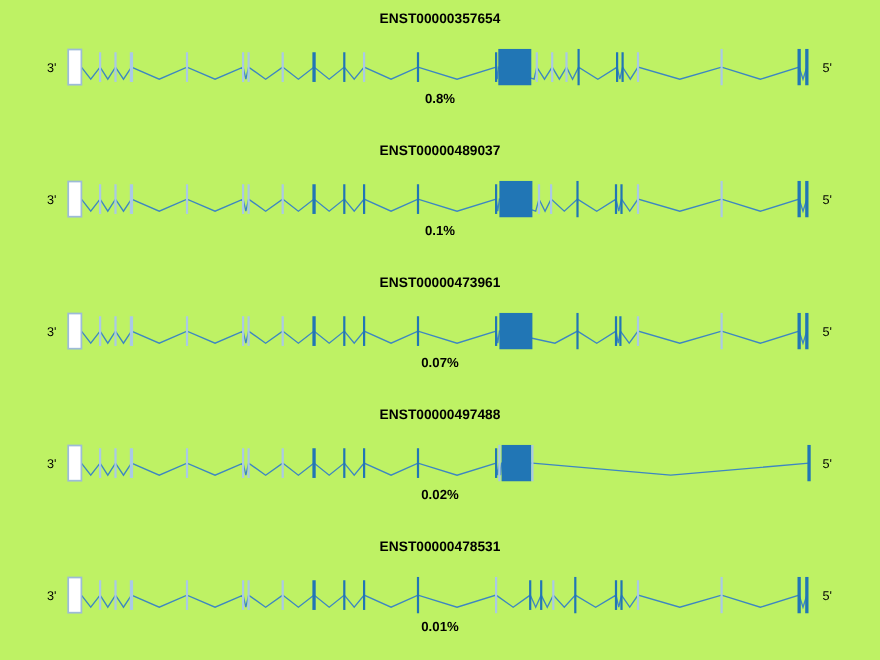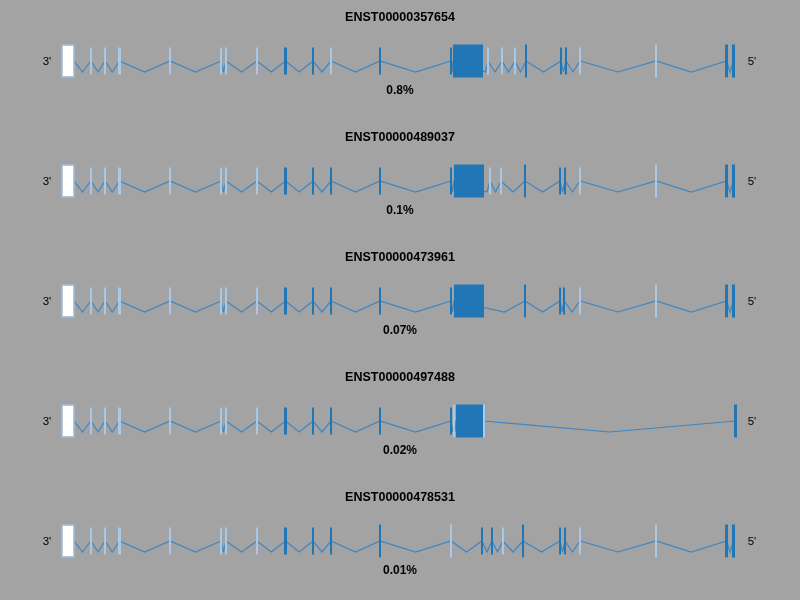--- a/index.html
+++ b/index.html
@@ -7,21 +7,21 @@
     padding: 0;
     background: #ffffff;
     width: 800px;
     height: 600px;
     font-family: "Liberation Sans", sans-serif;
     overflow: hidden;
   }
   #figure {
     width: 800px;
     height: 600px;
-    background: #a3a3a3;
+    background: #bef264;
   }
   .transcript-row {
     width: 800px;
     height: 120px;
   }
   .transcript-row svg {
     display: block;
   }
   text.title, text.pct {
     font-family: "Liberation Sans", sans-serif;

